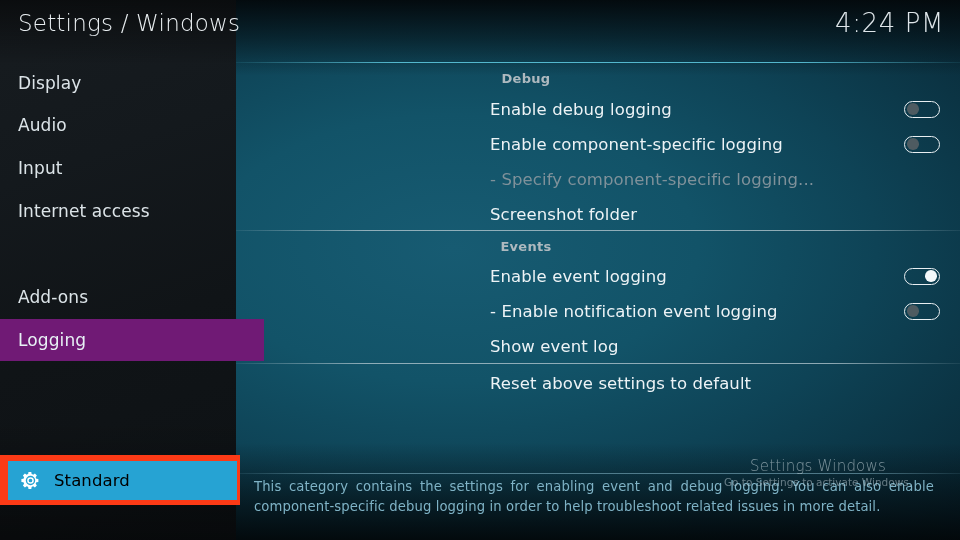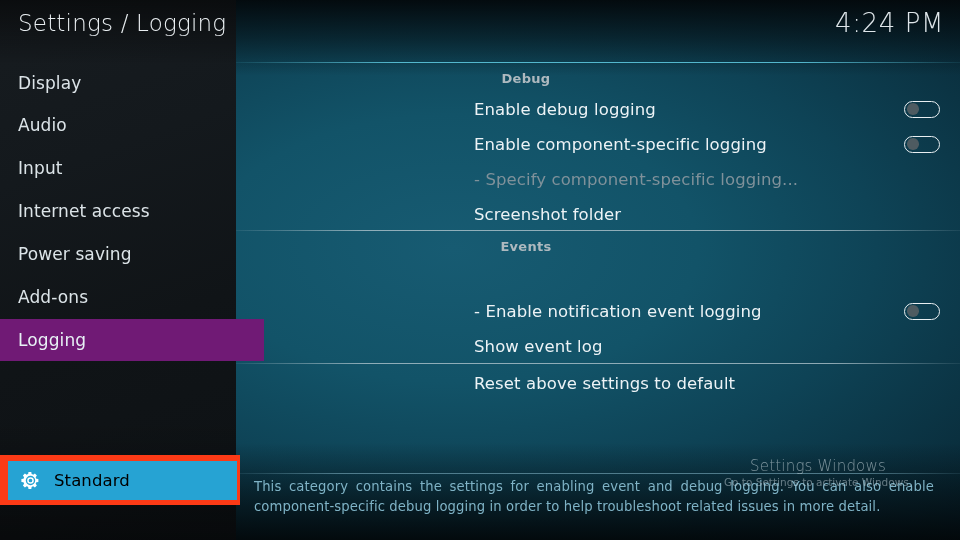--- a/index.html
+++ b/index.html
@@ -63,21 +63,21 @@
   }
   .grp-title{
     position:absolute;width:580px;left:236px;text-align:center;
     font-size:13px;font-weight:600;color:#aeb9bf;letter-spacing:.3px;
   }
   .row{
     position:absolute;left:236px;width:724px;height:35px;
     display:flex;align-items:center;
   }
   .row-label{
-    position:absolute;left:238px;
+    position:absolute;left:254px;
     font-size:16.5px;font-weight:400;color:#edf3f6;letter-spacing:.1px;
     white-space:nowrap;
   }
   .row-label.disabled{color:#7f919a;}
 
   
   .toggle{
     position:absolute;right:20px;
     width:36px;height:17px;border-radius:9px;
     border:1.6px solid #e9eff2;background:transparent;
@@ -129,40 +129,37 @@
 </style>
 </head>
 <body>
 
 <div class="screen">
 
   <div class="bg-left"></div>
   <div class="bg-right"></div>
 
   <div class="header">
-    <div class="title">Settings / Logging</div>
+    <div class="title">Settings / Windows</div>
     <div class="clock">4:24 PM</div>
   </div>
 
   <div class="sidebar">
     <div class="side-item" style="top:0px">
         <span>Display</span>
       </div>
     <div class="side-item" style="top:42px">
         <span>Audio</span>
       </div>
     <div class="side-item" style="top:85px">
         <span>Input</span>
       </div>
     <div class="side-item" style="top:128px">
         <span>Internet access</span>
       </div>
-    <div class="side-item" style="top:171px">
-        <span>Power saving</span>
-      </div>
     <div class="side-item" style="top:214px">
         <span>Add-ons</span>
       </div>
     <div class="side-item sel" style="top:257px">
         <span>Logging</span>
       </div>
   </div>
 
   <div class="topline"></div>
 
@@ -189,20 +186,26 @@
   </div>
 
   <div class="row" style="top:197px">
     <span class="row-label">Screenshot folder</span>
   </div>
 
   <div class="sep" style="top:230px"></div>
 
   <div class="grp-title" style="top:239px">Events</div>
 
+  <div class="row" style="top:259px">
+    <span class="row-label">Enable event logging</span>
+    <span class="toggle on">
+        <span class="knob"></span>
+      </span>
+  </div>
 
   <div class="row" style="top:294px">
     <span class="row-label">- Enable notification event logging</span>
     <span class="toggle off">
         <span class="knob"></span>
       </span>
   </div>
 
   <div class="row" style="top:329px">
     <span class="row-label">Show event log</span>

